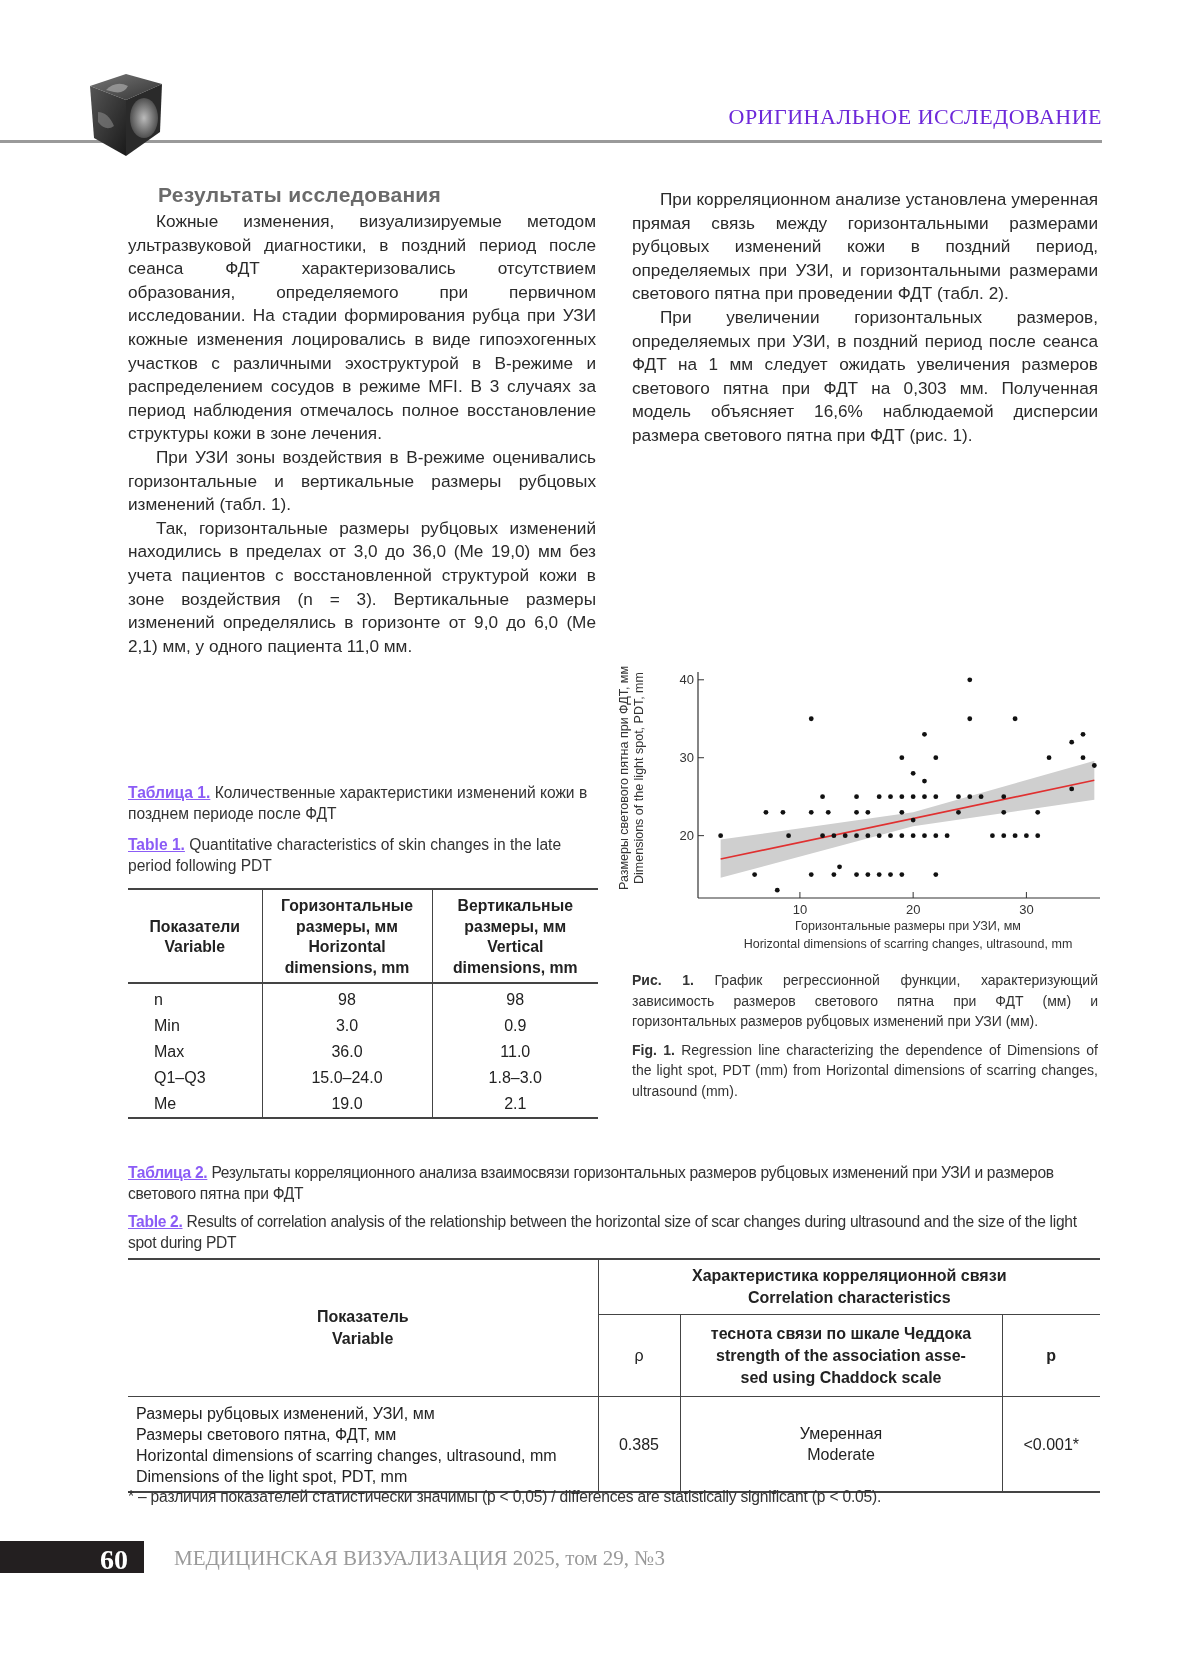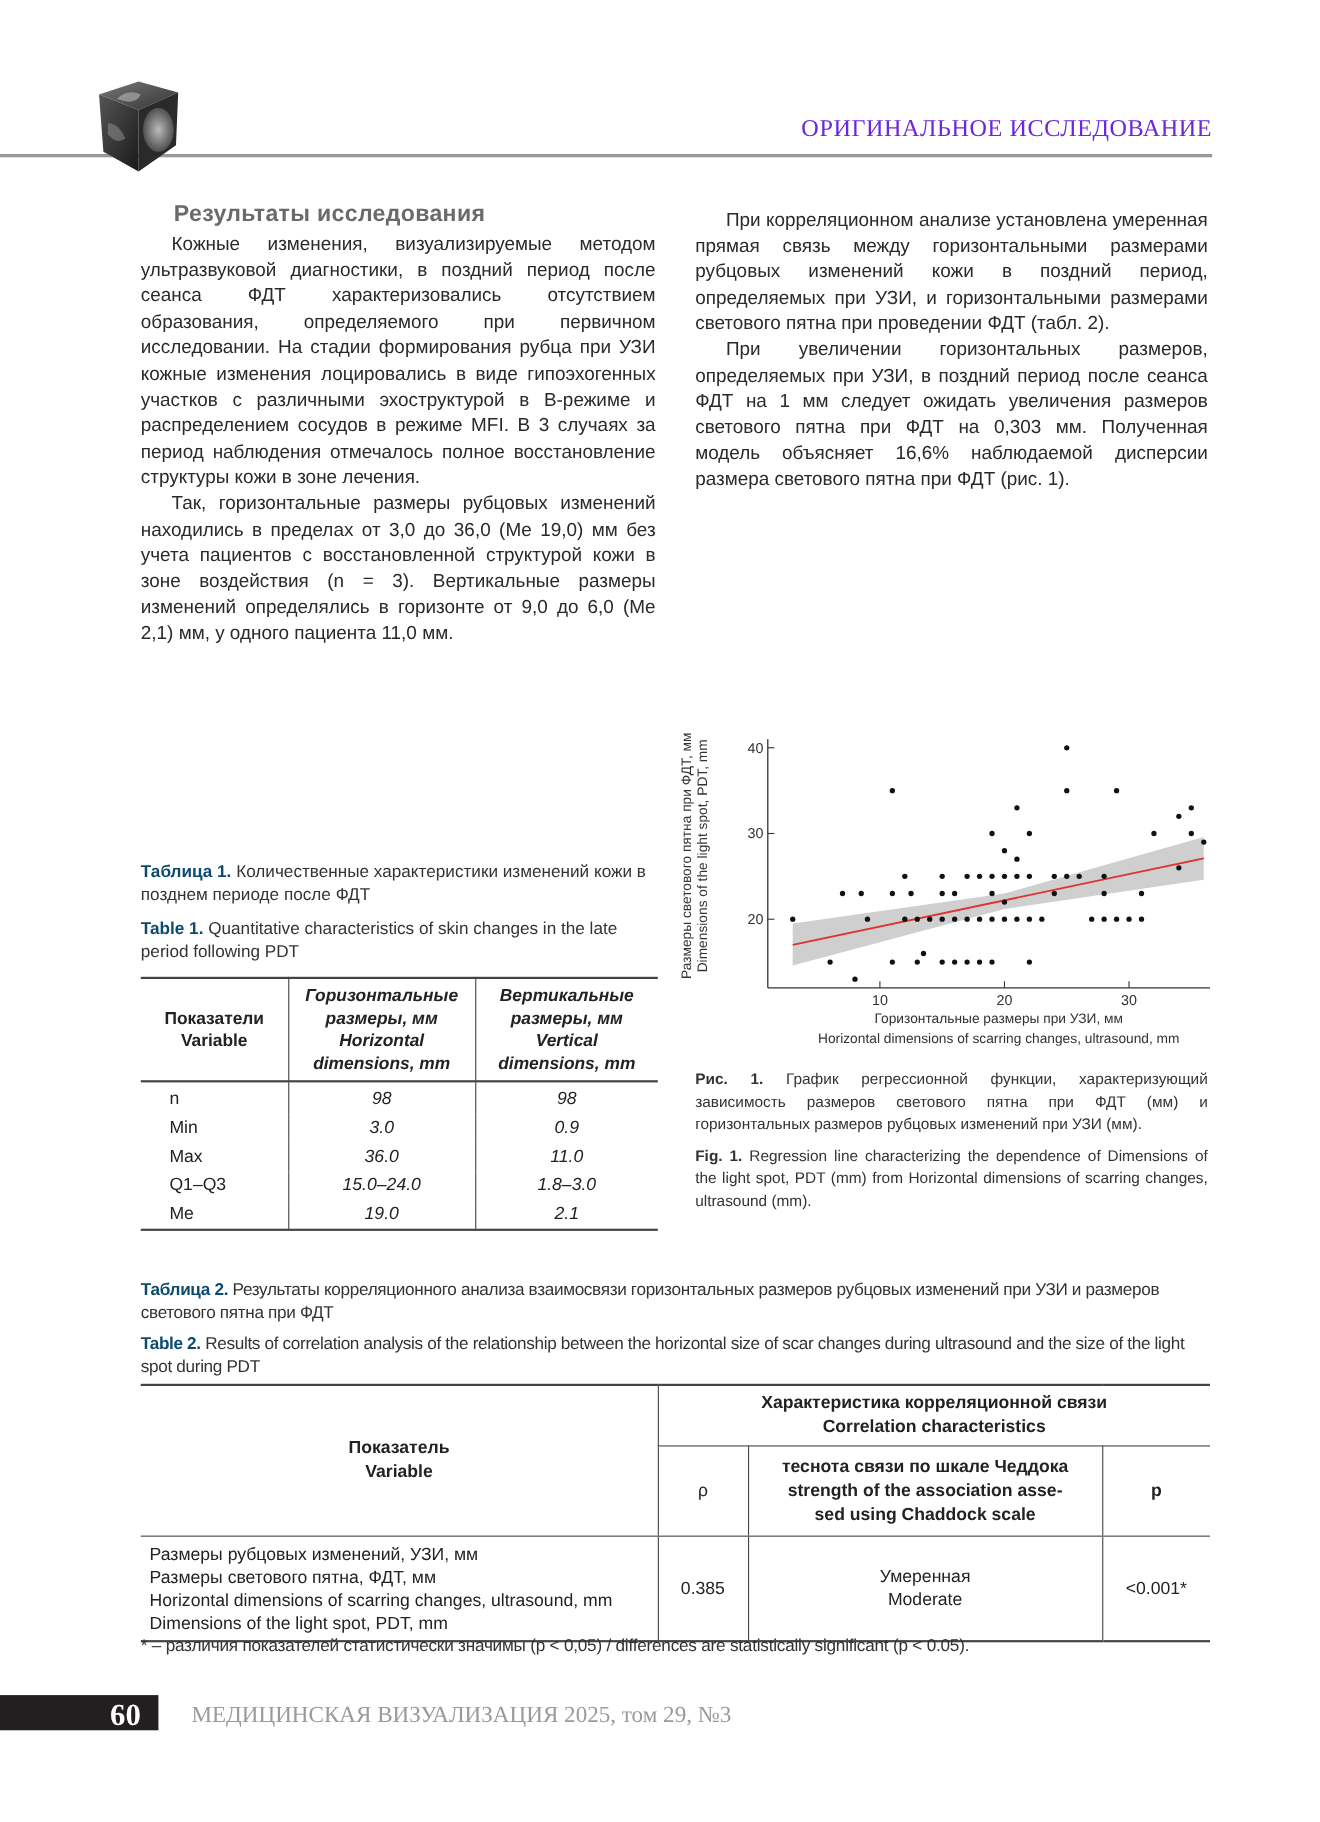--- a/index.html
+++ b/index.html
@@ -10,30 +10,30 @@
   .cube { left:86px; top:72px; width:80px; height:86px; }
   .hdr-title { right:98px; top:104px; font-family:"Liberation Serif", serif; font-size:22px; letter-spacing:0.5px; color:#6d28d9; }
   
   .col { font-size:17.2px; line-height:23.6px; text-align:justify; color:#2a2a2a; }
   .col p { margin:0; text-indent:28px; }
   .h-results { left:158px; top:183px; font-size:21px; font-weight:bold; color:#6a6a6a; letter-spacing:0.3px; }
   .left-col { left:128px; top:210px; width:468px; }
   .right-col { left:632px; top:188px; width:466px; }
   
   .cap { font-size:15.6px; line-height:21px; color:#333; }
-  .cap b { color:#0c4a6e; }
+  .cap b { color:#8b5cf6;text-decoration:underline; }
   
   table { border-collapse:collapse; }
   .t1 { left:128px; top:888px; width:470px; font-size:16px; color:#222; }
   .t1 th { font-weight:bold; font-size:15.8px; line-height:20.5px; padding:6px 4px 4px; text-align:center; vertical-align:middle; }
   .t1 td { font-size:16px; line-height:26px; padding:0 4px; text-align:center; }
   .t1 td.lbl { text-align:left; padding-left:26px; }
   .t1 thead tr { border-top:2px solid #444; border-bottom:2px solid #444; }
   .t1 tbody tr:last-child { border-bottom:2px solid #444; }
-  .t1 .vb { border-left:1.5px solid #444;font-style:italic; }
+  .t1 .vb { border-left:1.5px solid #444; }
   
   .chart { left:610px; top:660px; width:500px; height:300px; }
   .fig-cap { left:632px; top:970px; width:466px; font-size:14px; line-height:20.6px; color:#333; text-align:justify; }
   .fig-cap p { margin:0 0 8px 0; }
   
   .t2cap { left:128px; top:1162px; width:970px; font-size:15.6px; line-height:21px; letter-spacing:-0.3px; }
   .t2 { left:128px; top:1258px; width:972px; font-size:16px; color:#222; }
   .t2 th { font-weight:bold; font-size:16px; line-height:22px; padding:4px; text-align:center; vertical-align:middle; }
   .t2 td { font-size:16px; line-height:21px; padding:4px 8px; text-align:center; vertical-align:middle; }
   .t2 .bt { border-top:2px solid #444; }
@@ -73,20 +73,21 @@
     <ellipse cx="58" cy="46" rx="14" ry="20" fill="url(#gr)"></ellipse>
     <path d="M20,18 q10,-10 22,-4 q-4,8 -14,6z" fill="#aaa" opacity="0.7"></path>
     <path d="M12,40 q10,0 16,14 q-8,6 -16,-4z" fill="#888" opacity="0.6"></path>
   </svg>
 </div>
 <div class="abs hdr-title">ОРИГИНАЛЬНОЕ ИССЛЕДОВАНИЕ</div>
 
 <div class="abs h-results">Результаты исследования</div>
 <div class="abs col left-col">
   <p>Кожные изменения, визуализируемые методом ультразвуковой диагностики, в поздний период после сеанса ФДТ характеризовались отсутствием образования, определяемого при первичном исследовании. На стадии формирования рубца при УЗИ кожные изменения лоцировались в виде гипоэхогенных участков с различными эхоструктурой в В-режиме и распределением сосудов в режиме MFI. В 3 случаях за период наблюдения отмечалось полное восстановление структуры кожи в зоне лечения.</p>
+  <p>При УЗИ зоны воздействия в В-режиме оценивались горизонтальные и вертикальные размеры рубцовых изменений (табл. 1).</p>
   <p>Так, горизонтальные размеры рубцовых изменений находились в пределах от 3,0 до 36,0 (Me 19,0) мм без учета пациентов с восстановленной структурой кожи в зоне воздействия (n = 3). Вертикальные размеры изменений определялись в горизонте от 9,0 до 6,0 (Me 2,1) мм, у одного пациента 11,0 мм.</p>
 </div>
 
 <div class="abs col right-col">
   <p>При корреляционном анализе установлена умеренная прямая связь между горизонтальными размерами рубцовых изменений кожи в поздний период, определяемых при УЗИ, и горизонтальными размерами светового пятна при проведении ФДТ (табл. 2).</p>
   <p>При увеличении горизонтальных размеров, определяемых при УЗИ, в поздний период после сеанса ФДТ на 1 мм следует ожидать увеличения размеров светового пятна при ФДТ на 0,303 мм. Полученная модель объясняет 16,6% наблюдаемой дисперсии размера светового пятна при ФДТ (рис. 1).</p>
 </div>
 
 <div class="abs cap" style="left:128px; top:782px; width:470px;">
   <b>Таблица 1.</b>

